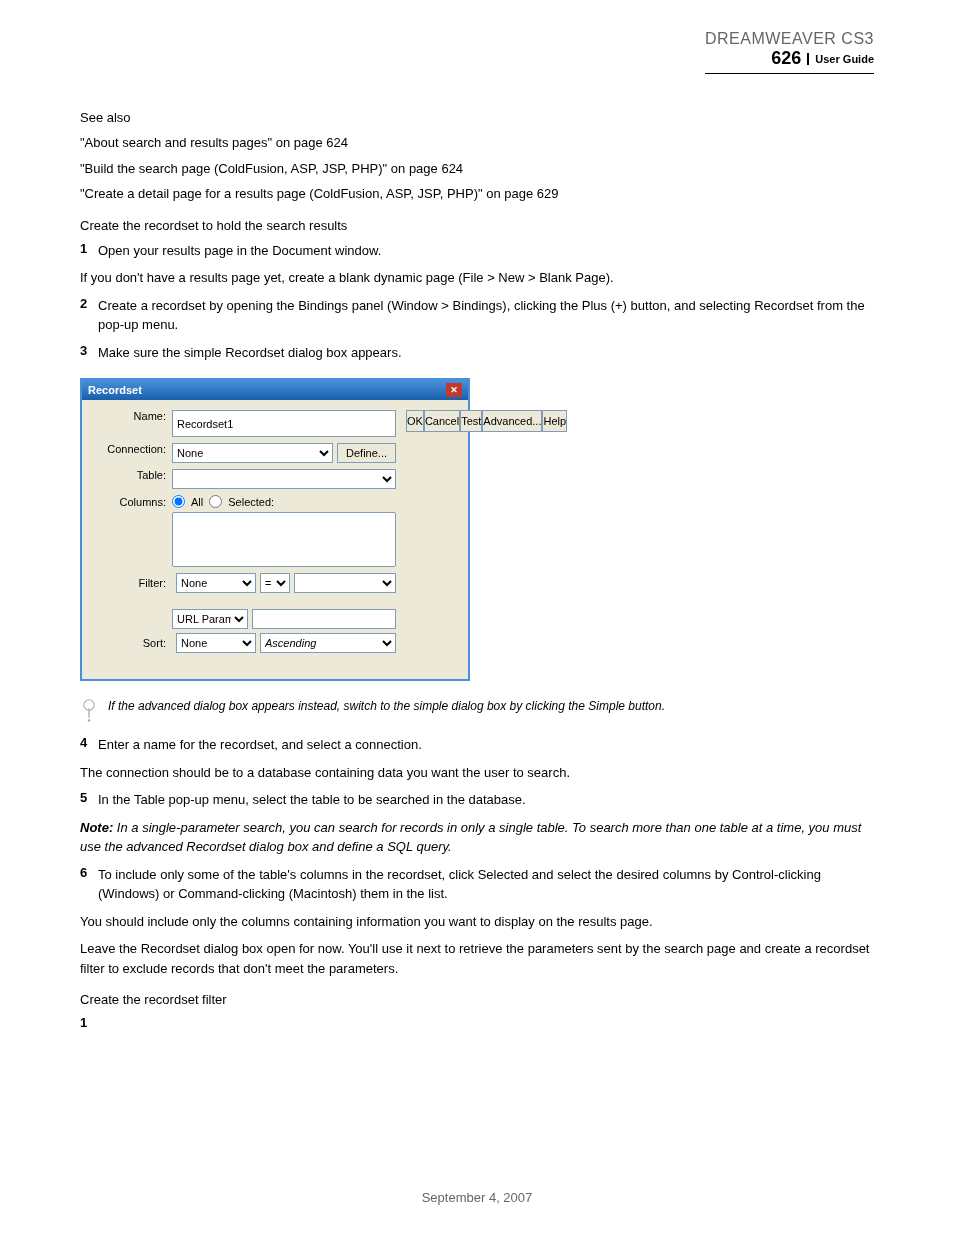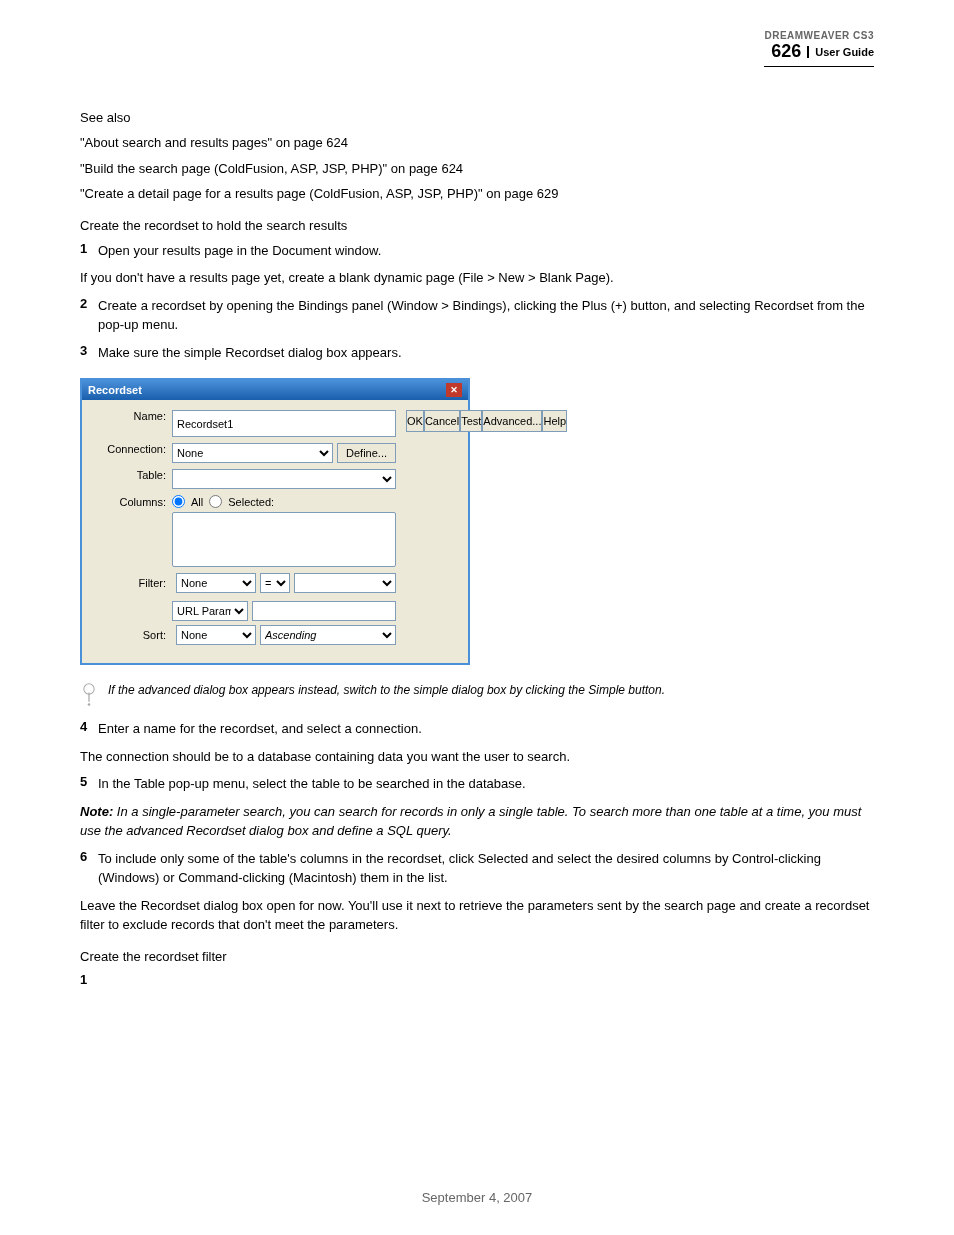--- a/index.html
+++ b/index.html
@@ -23,24 +23,23 @@
     
     .page-header {
       position: absolute;
       top: 30px;
       right: 80px;
       text-align: right;
       font-size: 11px;
       color: #000;
     }
     .page-header .app-name {
-      font-size: 10px;
+      font-size: 16px;
       color: #666;
       letter-spacing: 0.5px;
-      font-weight: bold;
     }
     .page-header .page-num-row {
       display: flex;
       align-items: center;
       justify-content: flex-end;
       gap: 0;
     }
     .page-header .page-num {
       font-size: 18px;
       font-weight: bold;
@@ -226,21 +225,21 @@
       margin-bottom: 6px;
       width: calc(100% - 80px);
       height: 55px;
       border: 1px solid #7f9db9;
       background: #fff;
     }
 
     .filter-row {
       display: flex;
       align-items: center;
-      margin-bottom: 8px;
+      margin-bottom: 16px;
       gap: 4px;
     }
 
     .filter-select-sm {
       width: 80px;
       height: 20px;
       border: 1px solid #7f9db9;
       background: #fff;
       font-size: 11px;
     }
@@ -514,20 +513,21 @@
     </div>
 
     <div class="note-italic section-gap-sm">
       <span class="note-label">Note:</span><span> In a single-parameter search, you can search for records in only a single table. To search more than one table at a time, you must use the advanced Recordset dialog box and define a SQL query.</span>
     </div>
 
     <div class="step-row">
       <span class="step-num">6</span>
       <span class="step-text">To include only some of the table's columns in the recordset, click Selected and select the desired columns by Control-clicking (Windows) or Command-clicking (Macintosh) them in the list.</span>
     </div>
+    <div class="body-text">You should include only the columns containing information you want to display on the results page.</div>
     <div class="body-text section-gap-sm">Leave the Recordset dialog box open for now. You'll use it next to retrieve the parameters sent by the search page and create a recordset filter to exclude records that don't meet the parameters.</div>
 
     <div class="section-gap">
       <div class="section-title">Create the recordset filter</div>
       <div class="step-row">
         <span class="step-num">1</span>
       </div>
     </div>
 
   </div>

